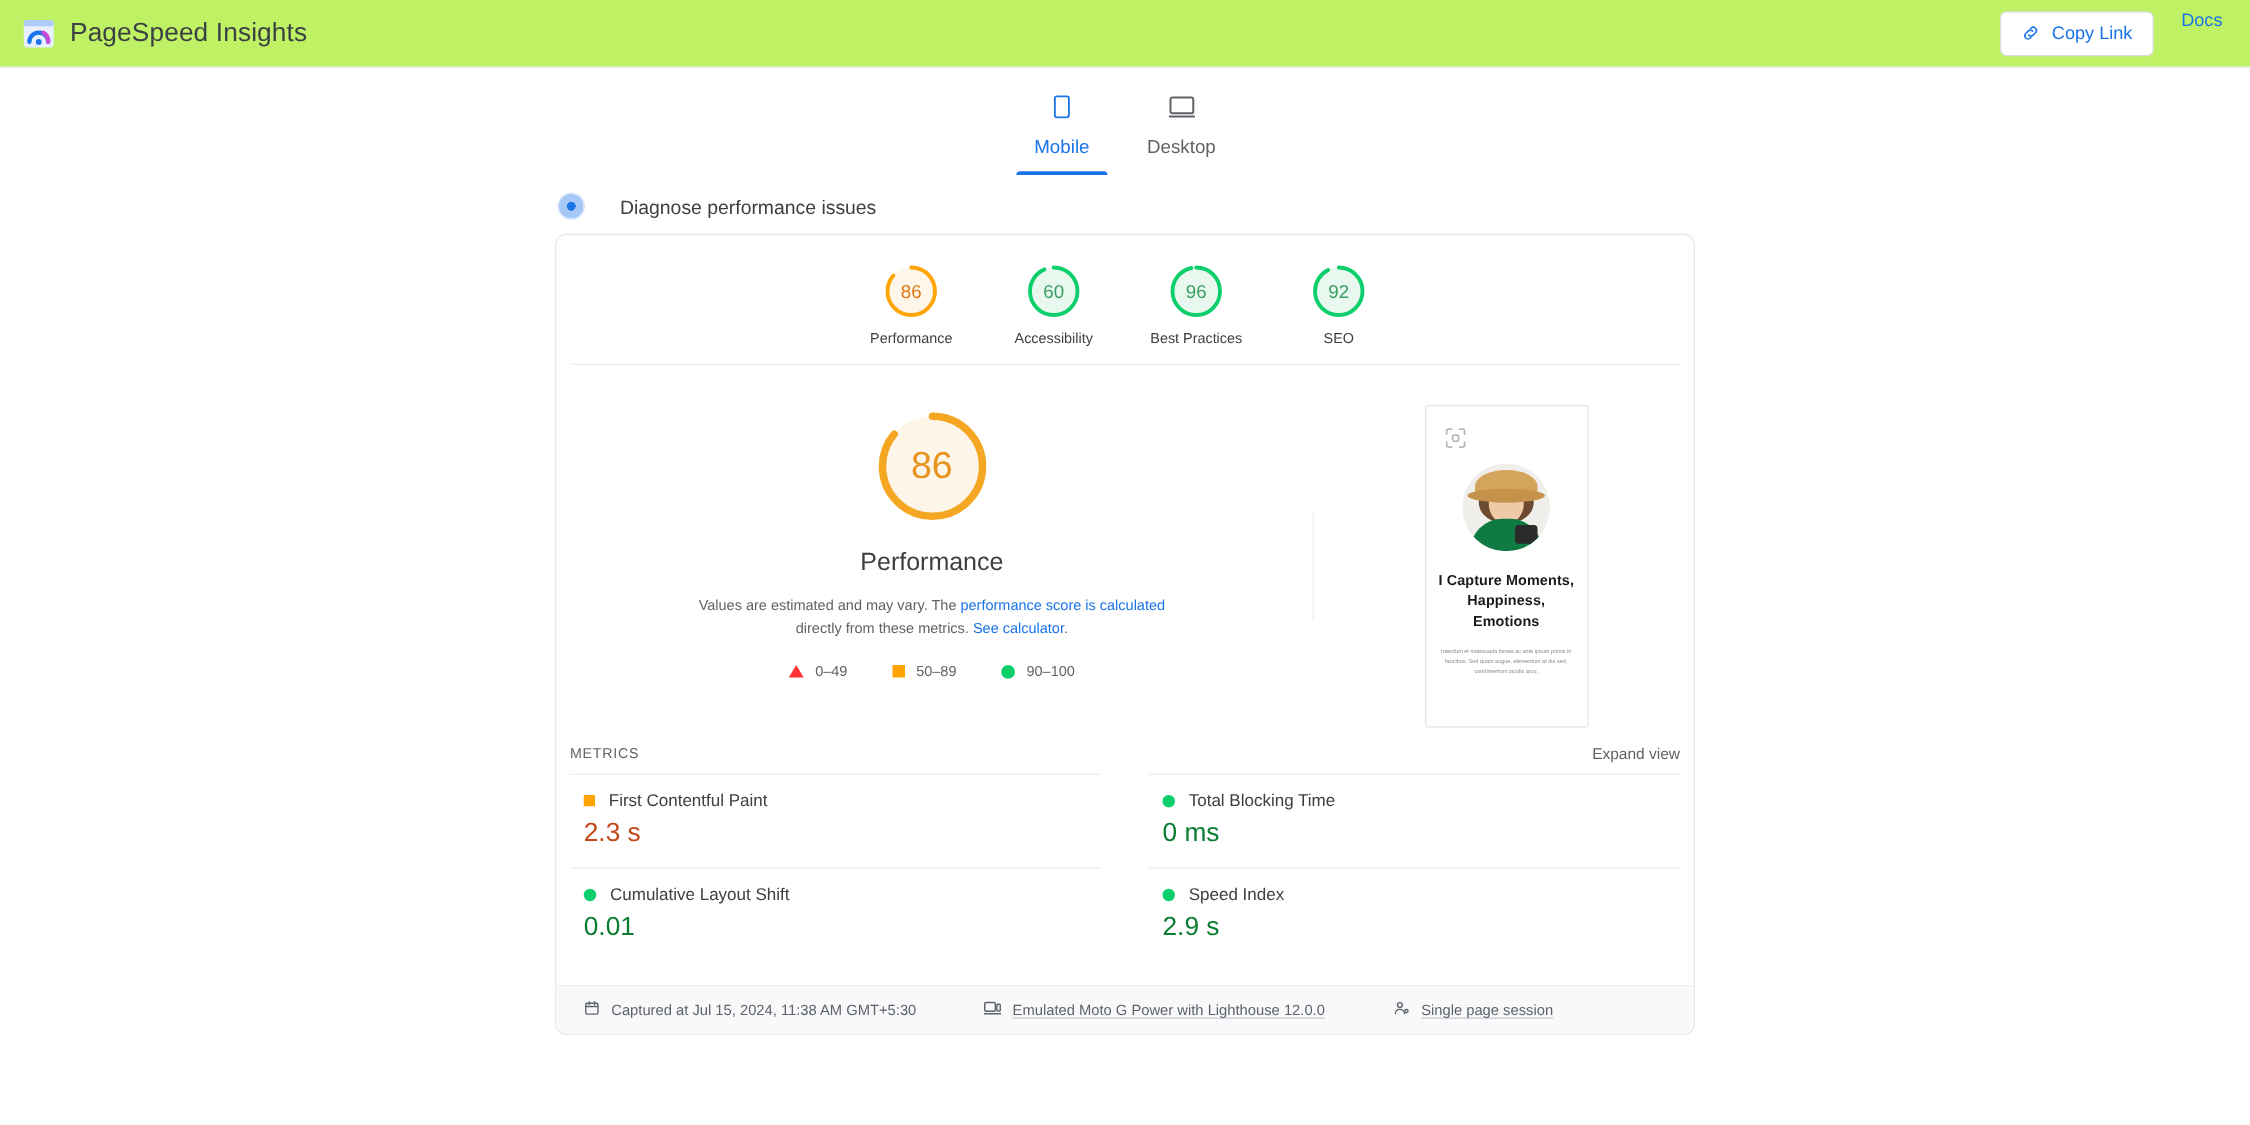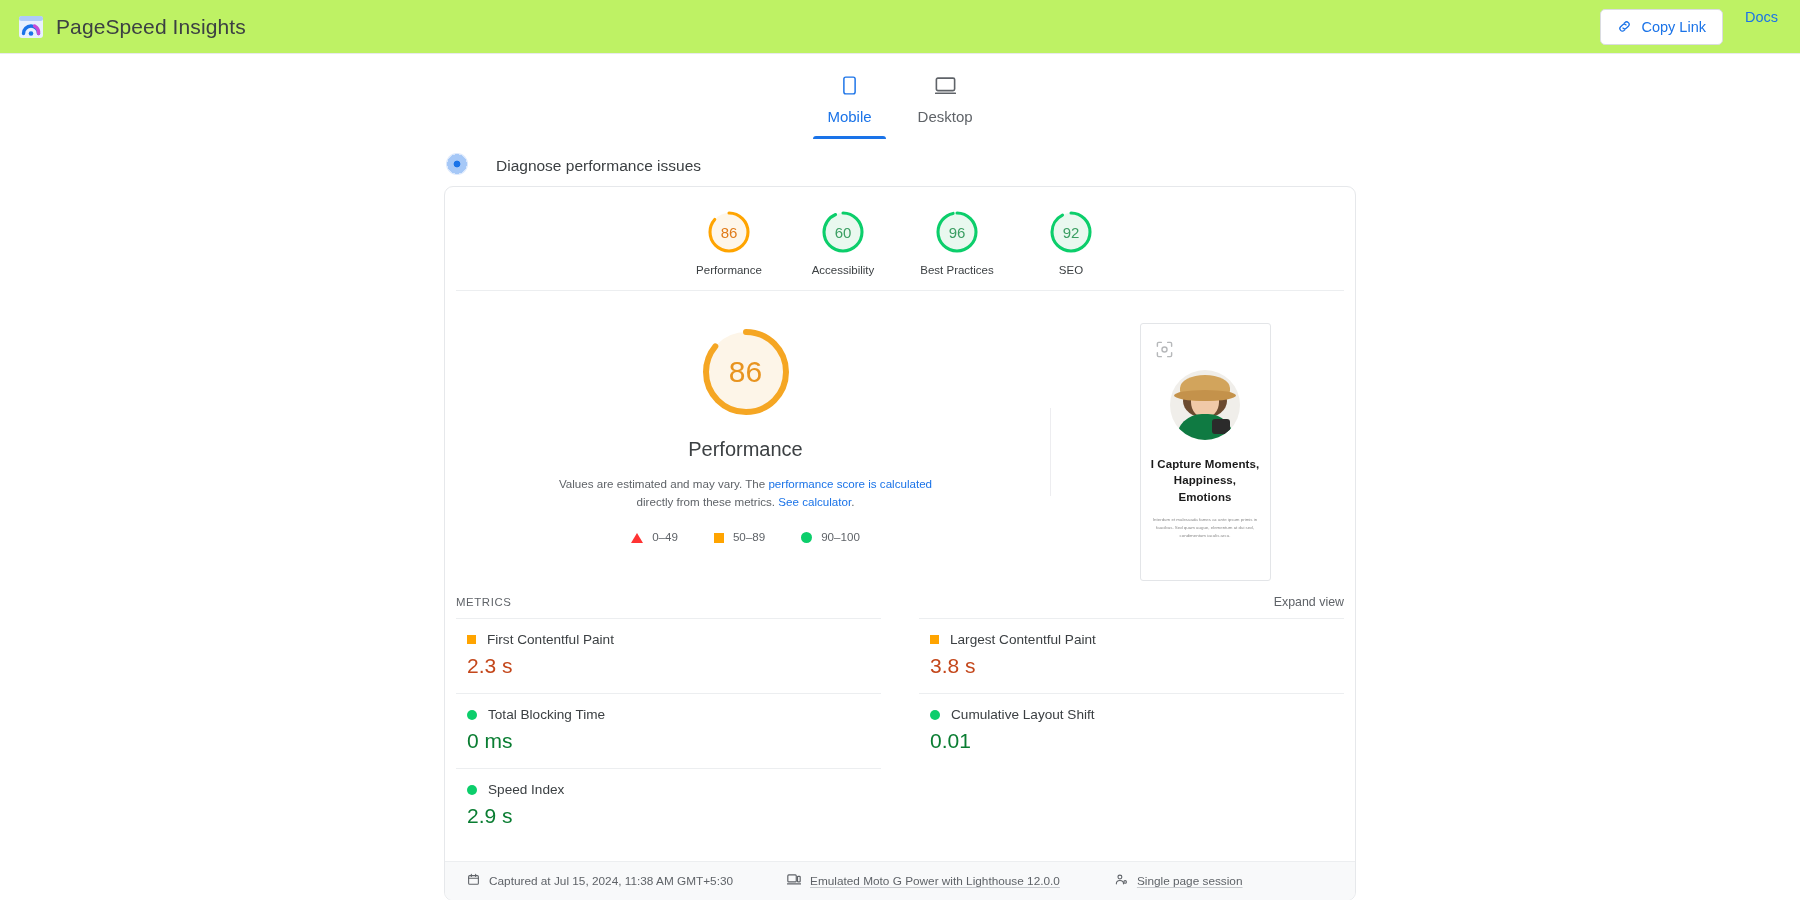--- a/index.html
+++ b/index.html
@@ -111,21 +111,21 @@
     font-size: 30px; font-weight: 400;
   }
   .big-label { margin-top: 17px; font-size: 20px; color: #3c4043; }
   .est-text {
     margin-top: 14px; width: 400px; text-align: center;
     font-size: 11.6px; color: #5f6368; line-height: 1.55;
   }
   .est-text a { color: #1a73e8; text-decoration: none; cursor: pointer; }
 
   .legend { display: flex; gap: 36px; margin-top: 19px; align-items: center; }
-  .legend-item { display: flex; align-items: flex-end; gap: 9px; font-size: 11.6px; color: #5f6368; }
+  .legend-item { display: flex; align-items: center; gap: 9px; font-size: 11.6px; color: #5f6368; }
   .sw-tri {
     width: 0; height: 0; border-left: 6px solid transparent; border-right: 6px solid transparent;
     border-bottom: 10px solid #f33; 
   }
   .sw-sq { width: 10px; height: 10px; background: #ffa400; }
   .sw-ci { width: 11px; height: 11px; border-radius: 50%; background: #0cce6b; }
 
   
   .thumb-wrap { position: relative; }
   .thumb {
@@ -366,27 +366,20 @@
     <div class="metrics-grid">
 
       <div class="metric">
         <div class="metric-top">
           <span class="m-sq"></span>
           <span class="metric-name">First Contentful Paint</span>
         </div>
         <div class="metric-value orangeval">2.3 s</div>
       </div>
 
-      <div class="metric">
-        <div class="metric-top">
-          <span class="m-sq"></span>
-          <span class="metric-name">Largest Contentful Paint</span>
-        </div>
-        <div class="metric-value orangeval">3.8 s</div>
-      </div>
 
       <div class="metric">
         <div class="metric-top">
           <span class="m-ci"></span>
           <span class="metric-name">Total Blocking Time</span>
         </div>
         <div class="metric-value greenval">0 ms</div>
       </div>
 
       <div class="metric">

